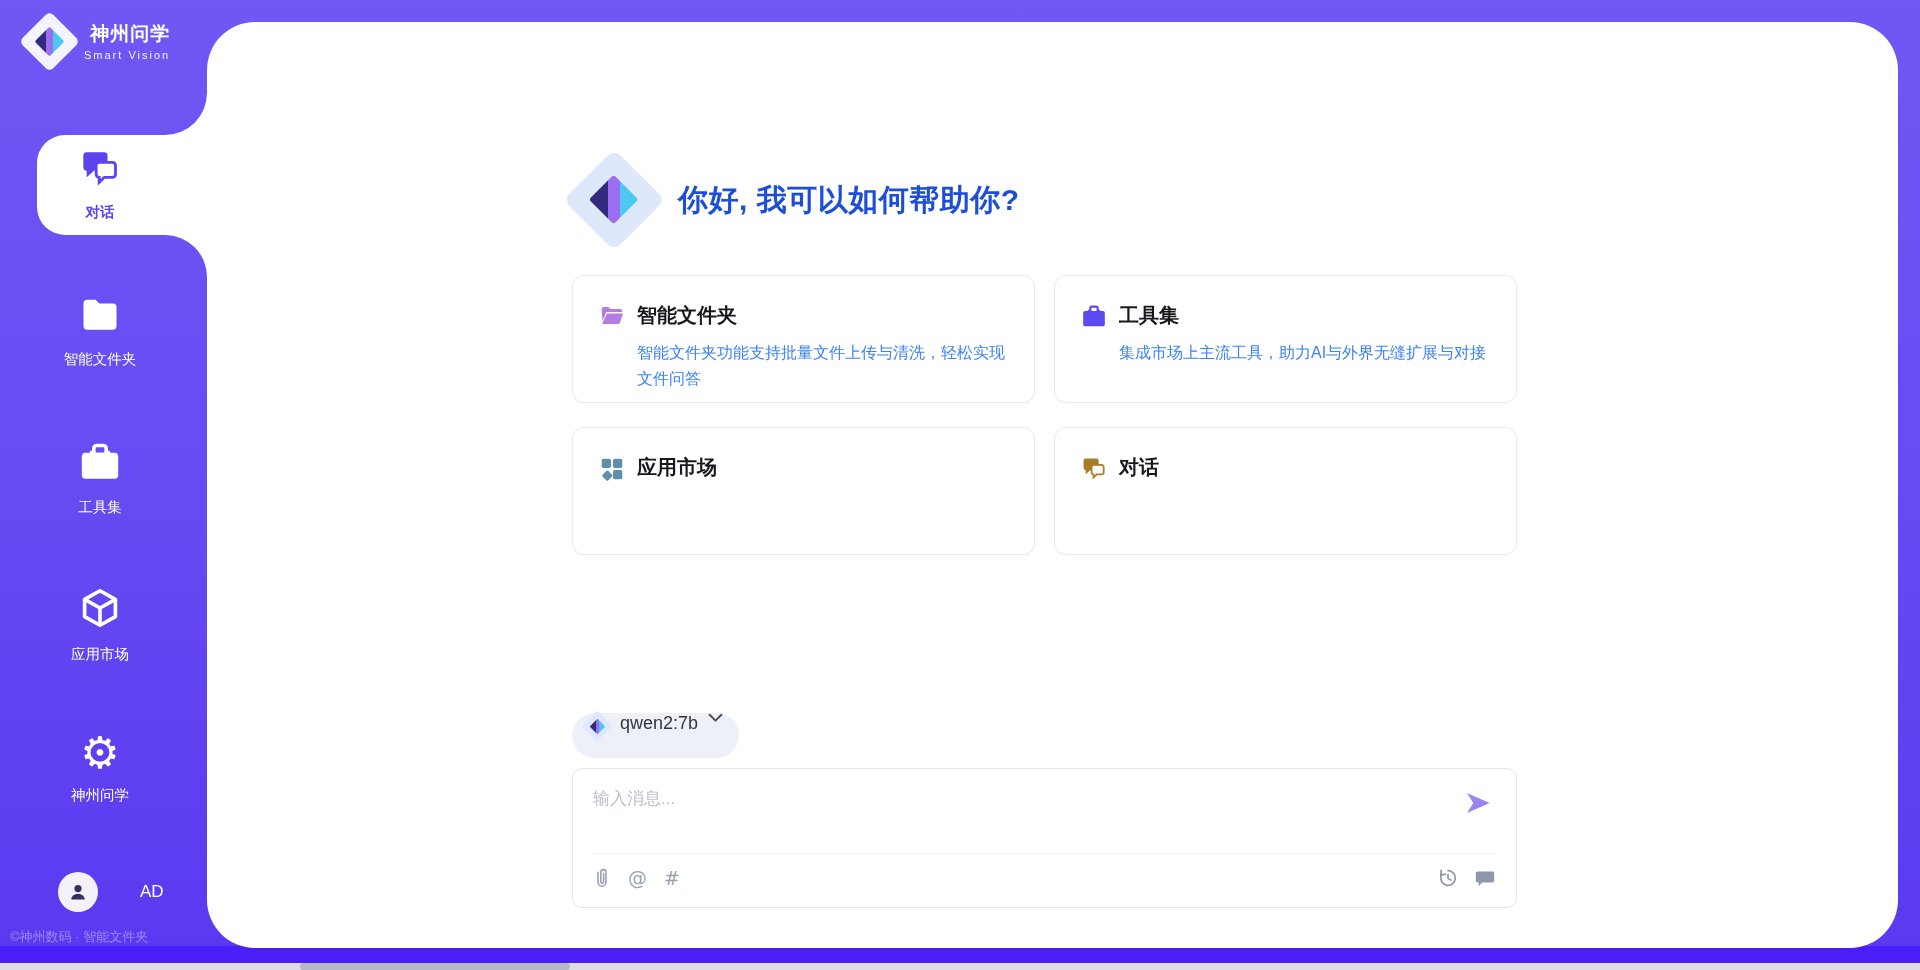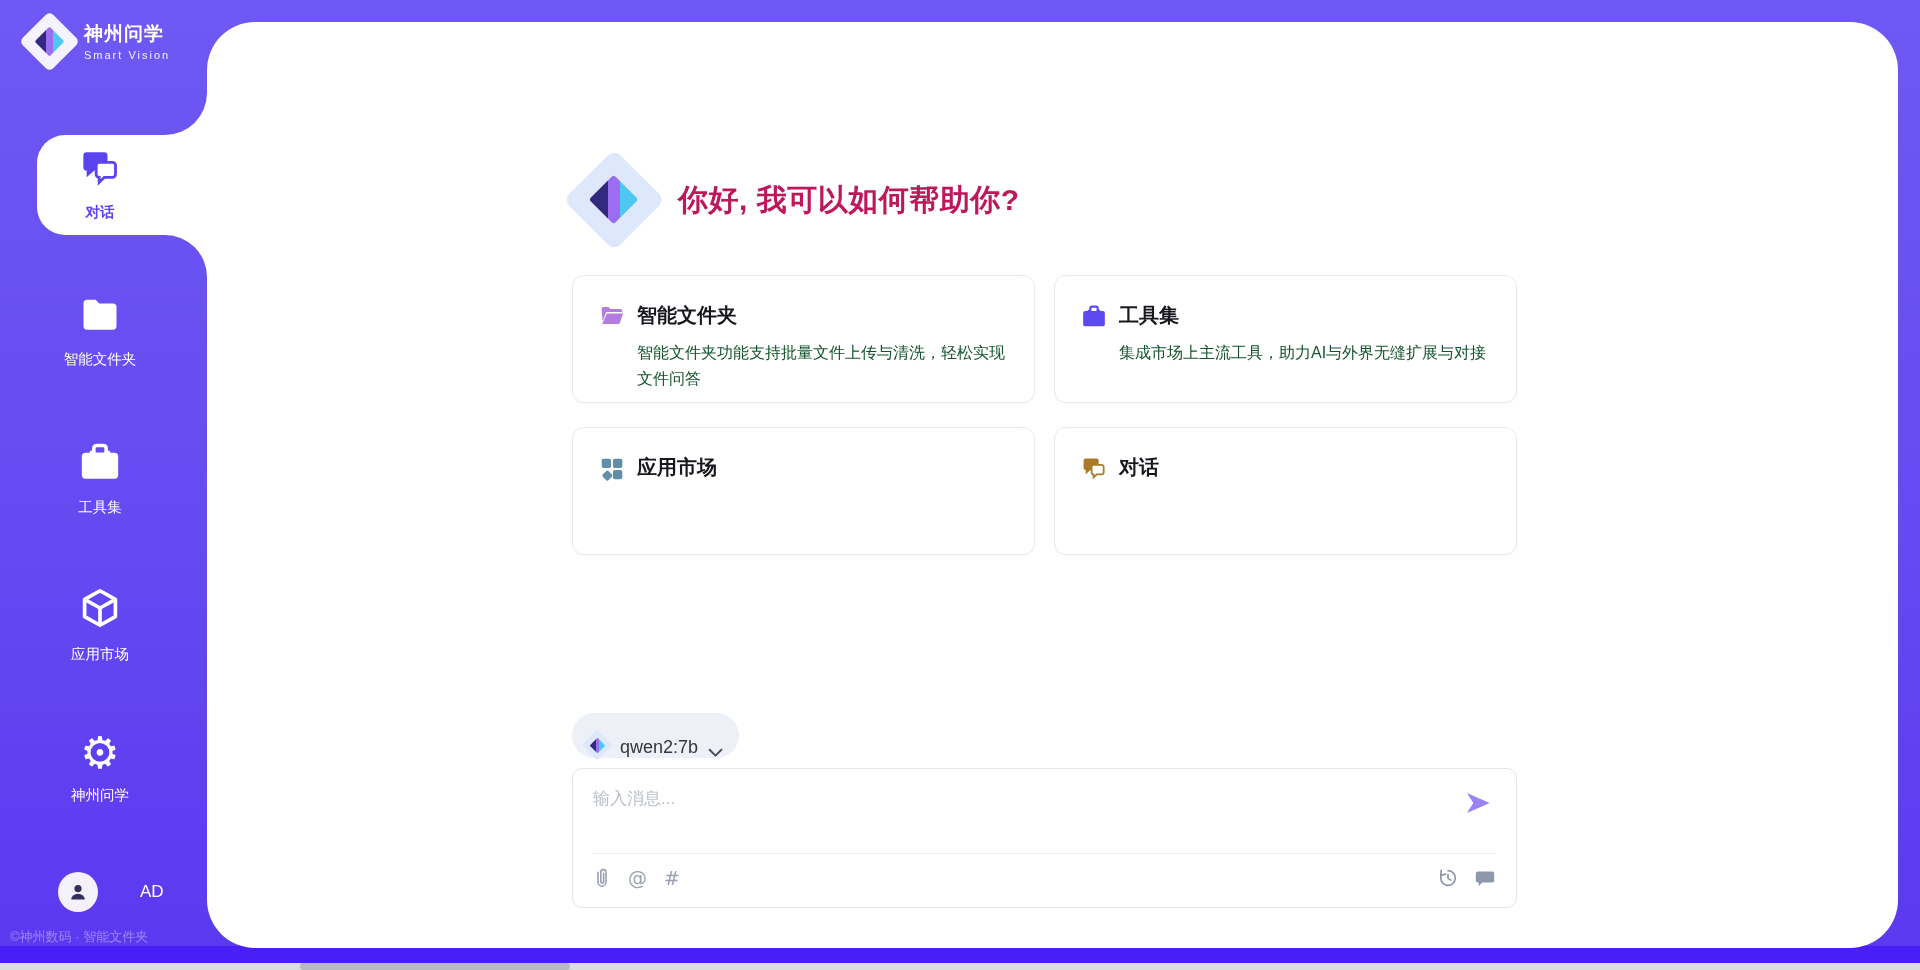--- a/index.html
+++ b/index.html
@@ -34,21 +34,21 @@
     background:#ffffff;border-radius:28px 0 0 28px;z-index:1;
   }
   .fillet{position:absolute;width:42px;height:42px;background:#fff;z-index:1;overflow:hidden;}
   .fillet-top{left:165px;top:93px;}
   .fillet-bottom{left:165px;top:235px;}
   .fillet .quad{position:absolute;inset:0;}
   .fillet-top .quad{border-radius:0 0 100% 0;}
   .fillet-bottom .quad{border-radius:0 100% 0 0;}
 
   
-  .sidebar{position:absolute;left:0;top:0;width:207px;height:970px;z-index:2;}
+  .sidebar{position:absolute;left:0;top:0;width:207px;height:970px;z-index:2;text-align:right;}
   .brand{position:absolute;left:24px;top:16px;display:flex;align-items:center;gap:10px;}
   .brand-text .cn{color:#fff;font-size:19px;font-weight:700;letter-spacing:1px;}
   .brand-text .en{color:rgba(255,255,255,.92);font-size:11px;letter-spacing:2px;margin-top:2px;}
 
   .nav-item{position:absolute;left:0;width:200px;display:flex;flex-direction:column;align-items:center;gap:11px;cursor:pointer;}
   .nav-item .label{color:#fff;font-size:14.5px;}
   .nav-item.active .label{color:var(--accent);font-weight:600;}
   .ni-chat{top:148px;}
   .ni-folder{top:297px;}
   .ni-tools{top:443px;}
@@ -68,32 +68,32 @@
     background:linear-gradient(225deg,#4cc8f1 0 38%,#9b6df0 38% 62%,#33297e 62%);}
   .diamond.side{width:50px;height:50px;}
   .diamond.side .outer{background:rgba(255,255,255,.93);}
   .diamond.big{width:84px;height:84px;}
   .diamond.big .outer{background:#dde8fb;}
   .diamond.small{width:26px;height:26px;}
   .diamond.small .outer{background:#dde8fb;}
 
   
   .greeting{position:absolute;left:572px;top:158px;display:flex;align-items:center;gap:22px;z-index:2;}
-  .greeting h1{font-size:30px;font-weight:800;color:#be185d;letter-spacing:.5px;}
+  .greeting h1{font-size:30px;font-weight:800;color:#1d4ed8;letter-spacing:.5px;}
 
   .cards{position:absolute;left:572px;top:275px;width:945px;display:grid;
     grid-template-columns:463px 463px;grid-auto-rows:128px;column-gap:19px;row-gap:24px;z-index:2;}
   .card{background:#fff;border:1px solid #e9eaf1;border-radius:12px;position:relative;
     padding:26px 28px 0 64px;cursor:pointer;box-shadow:0 1px 2px rgba(20,20,60,.03);}
   .card .cicon{position:absolute;left:26px;top:28px;width:26px;height:26px;}
   .card h3{font-size:20px;font-weight:700;color:#17181d;margin-bottom:11px;}
-  .card p{font-size:16px;color:#14532d;line-height:1.62;}
+  .card p{font-size:16px;color:#3b82f6;line-height:1.62;}
 
   .model-pill{position:absolute;left:572px;top:713px;height:45px;background:#edf0f6;border-radius:23px;
-    display:inline-flex;align-items:flex-end;gap:10px;padding:0 16px 0 12px;cursor:pointer;z-index:2;}
+    display:inline-flex;align-items:flex-start;gap:10px;padding:0 16px 0 12px;cursor:pointer;z-index:2;}
   .model-pill .mname{font-size:18px;color:#33363c;}
 
   .composer{position:absolute;left:572px;top:768px;width:945px;height:140px;background:#fff;
     border:1px solid #e3e6ed;border-radius:10px;z-index:2;}
   .composer .input{position:absolute;left:20px;top:18px;right:70px;height:60px;border:none;outline:none;
     resize:none;font-size:17px;color:#333;font-family:"Liberation Sans",sans-serif;background:transparent;}
   .composer .input::placeholder{color:#b8bec9;}
   .send-btn{position:absolute;right:24px;top:20px;width:28px;height:28px;cursor:pointer;border:none;background:none;}
   .composer .divider{position:absolute;left:20px;right:20px;top:84px;height:1px;background:#eceef3;}
   .tools-left{position:absolute;left:20px;top:98px;display:flex;align-items:center;gap:17px;}

